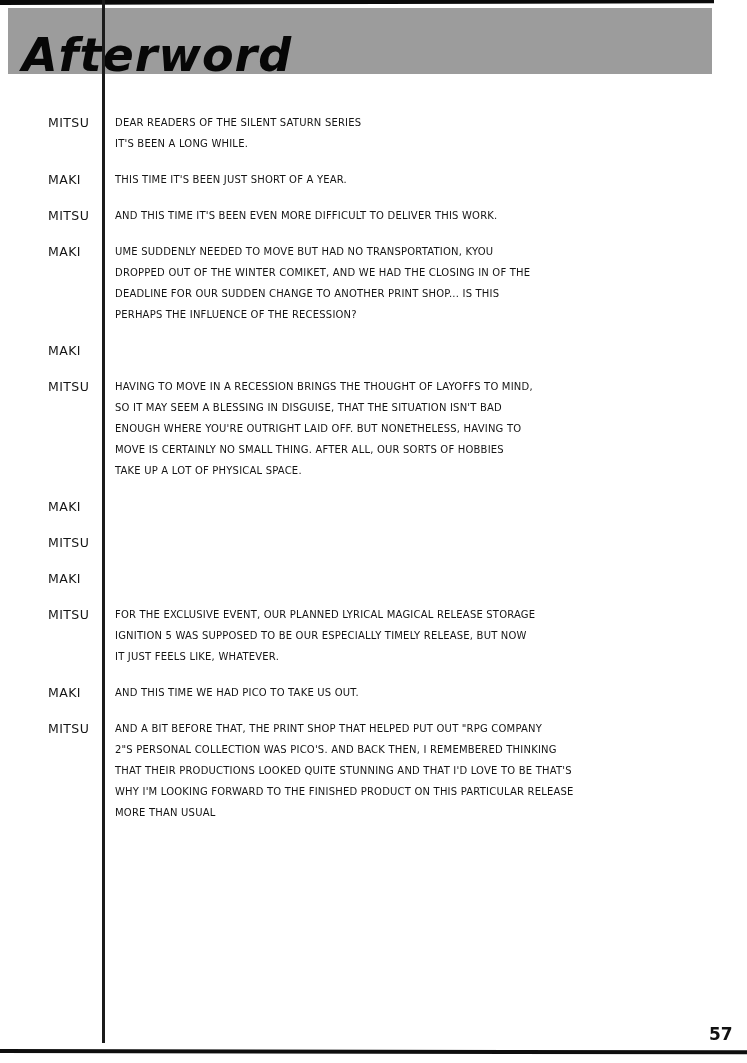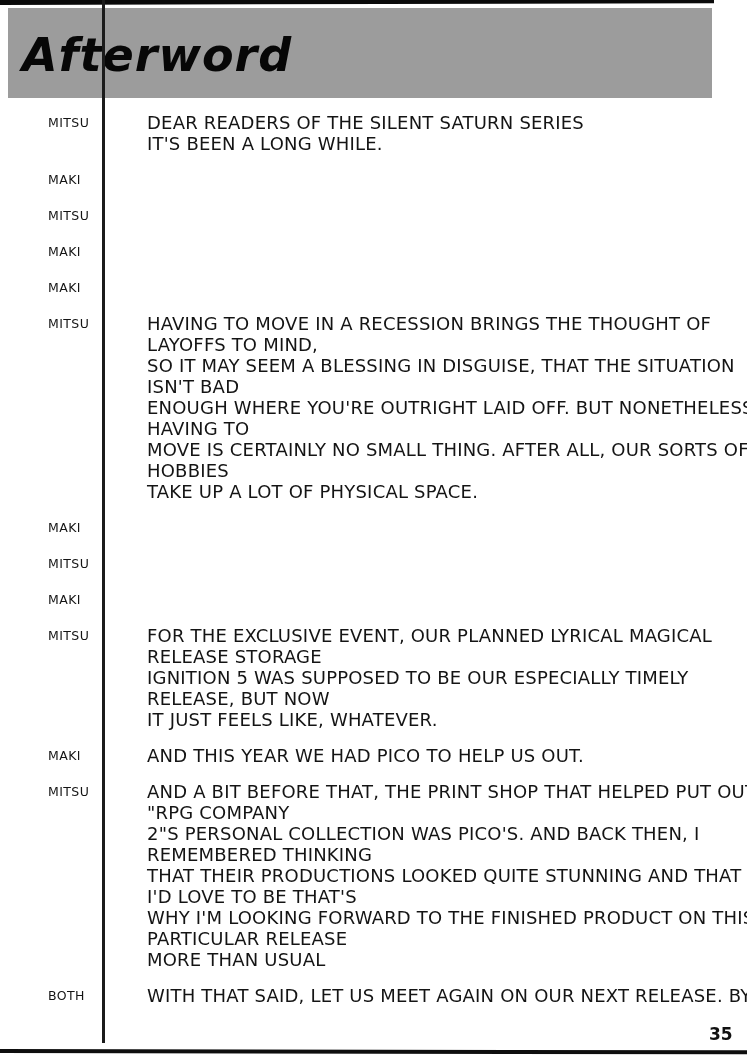--- a/index.html
+++ b/index.html
@@ -26,21 +26,21 @@
     position: absolute;
     top: 0; left: 0;
     width: 714px; height: 5px;
     background: #0a0a0a;
     transform: rotate(-0.15deg);
     transform-origin: left top;
   }
   .header-banner {
     position: absolute;
     top: 8px; left: 8px;
-    width: 704px; height: 90px;
+    width: 704px; height: 66px;
     background: var(--banner-gray);
   }
   .page-title {
     position: absolute;
     left: 14px; top: 20px;
     font-size: 46px;
     font-weight: bold;
     font-style: italic;
     letter-spacing: 1px;
     color: #070707;
@@ -53,35 +53,34 @@
     background: #1b1b1b;
   }
   .dialogue {
     position: absolute;
     top: 112px; left: 0;
     width: 747px;
   }
   .row {
     display: flex;
     margin-bottom: 15px;
-    gap: 32px;
   }
   .speaker {
     flex: none;
     width: 115px;
     padding-left: 48px;
     font-size: 12.5px;
     line-height: 21px;
     letter-spacing: 0.4px;
     font-weight: 500;
   }
   .text {
     flex: none;
     width: 624px;
-    font-size: 18px;
+    font-size: 10px;
     line-height: 21px;
     letter-spacing: 0.2px;
     white-space: pre-wrap;
   }
   .page-number {
     position: absolute;
     left: 709px; top: 1024px;
     font-size: 17px;
     font-weight: bold;
     color: #111111;
@@ -111,28 +110,34 @@
 
   <div class="dialogue" id="dialogue">
     <div class="row">
       <div class="speaker">MITSU</div>
       <div class="text">DEAR READERS OF THE SILENT SATURN SERIES
 IT'S BEEN A LONG WHILE.</div>
     </div>
 
     <div class="row">
       <div class="speaker">MAKI</div>
+      <div class="text">THIS TIME IT'S BEEN JUST SHORT OF A YEAR.</div>
     </div>
 
     <div class="row">
       <div class="speaker">MITSU</div>
+      <div class="text">AND THIS TIME IT'S BEEN EVEN MORE DIFFICULT TO DELIVER THIS WORK.</div>
     </div>
 
     <div class="row">
       <div class="speaker">MAKI</div>
+      <div class="text">UME SUDDENLY NEEDED TO MOVE BUT HAD NO TRANSPORTATION, KYOU
+DROPPED OUT OF THE WINTER COMIKET, AND WE HAD THE CLOSING IN OF THE
+DEADLINE FOR OUR SUDDEN CHANGE TO ANOTHER PRINT SHOP... IS THIS
+PERHAPS THE INFLUENCE OF THE RECESSION?</div>
     </div>
 
     <div class="row">
       <div class="speaker">MAKI</div>
     </div>
 
     <div class="row">
       <div class="speaker">MITSU</div>
       <div class="text">HAVING TO MOVE IN A RECESSION BRINGS THE THOUGHT OF LAYOFFS TO MIND,
 SO IT MAY SEEM A BLESSING IN DISGUISE, THAT THE SITUATION ISN'T BAD
@@ -155,35 +160,31 @@
 
     <div class="row">
       <div class="speaker">MITSU</div>
       <div class="text">FOR THE EXCLUSIVE EVENT, OUR PLANNED LYRICAL MAGICAL RELEASE STORAGE
 IGNITION 5 WAS SUPPOSED TO BE OUR ESPECIALLY TIMELY RELEASE, BUT NOW
 IT JUST FEELS LIKE, WHATEVER.</div>
     </div>
 
     <div class="row">
       <div class="speaker">MAKI</div>
-      <div class="text">AND THIS YEAR WE HAD PICO TO HELP US OUT.</div>
+      <div class="text">AND THIS TIME WE HAD PICO TO TAKE US OUT.</div>
     </div>
 
     <div class="row">
       <div class="speaker">MITSU</div>
       <div class="text">AND A BIT BEFORE THAT, THE PRINT SHOP THAT HELPED PUT OUT "RPG COMPANY
 2"S PERSONAL COLLECTION WAS PICO'S. AND BACK THEN, I REMEMBERED THINKING
 THAT THEIR PRODUCTIONS LOOKED QUITE STUNNING AND THAT I'D LOVE TO BE THAT'S
 WHY I'M LOOKING FORWARD TO THE FINISHED PRODUCT ON THIS PARTICULAR RELEASE
 MORE THAN USUAL</div>
     </div>
 
-    <div class="row">
-      <div class="speaker">BOTH</div>
-      <div class="text">WITH THAT SAID, LET US MEET AGAIN ON OUR NEXT RELEASE. BYE!</div>
-    </div>
   </div>
 
-  <div class="page-number">35</div>
+  <div class="page-number">57</div>
 
   <div class="bottom-bar"></div>
 
 </div>
 
 </body></html>

